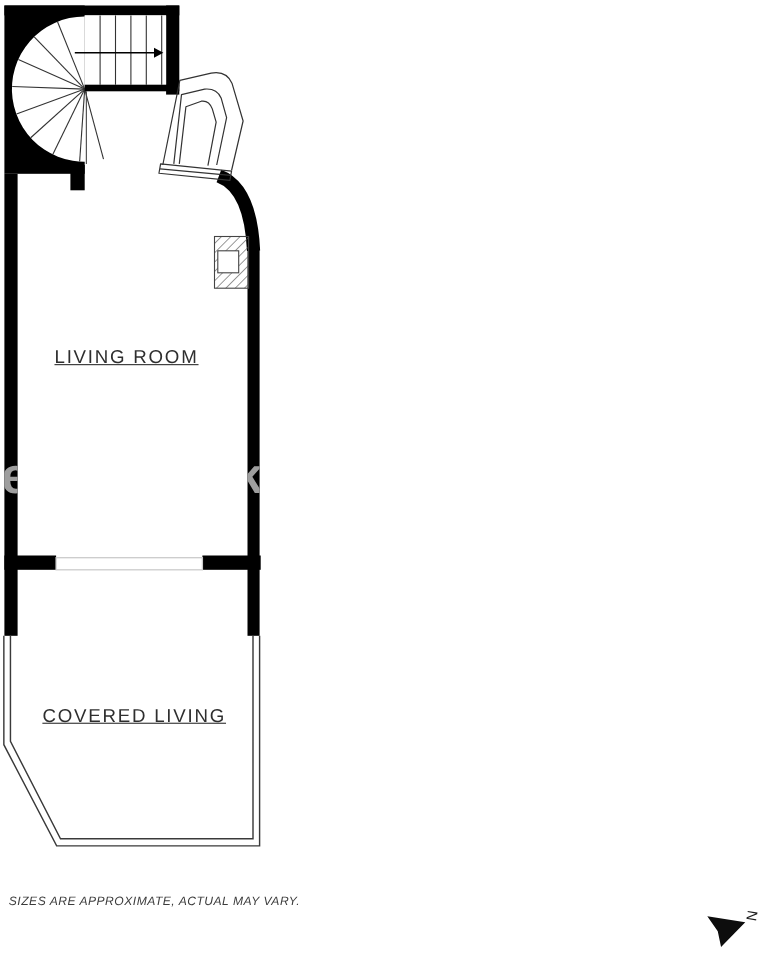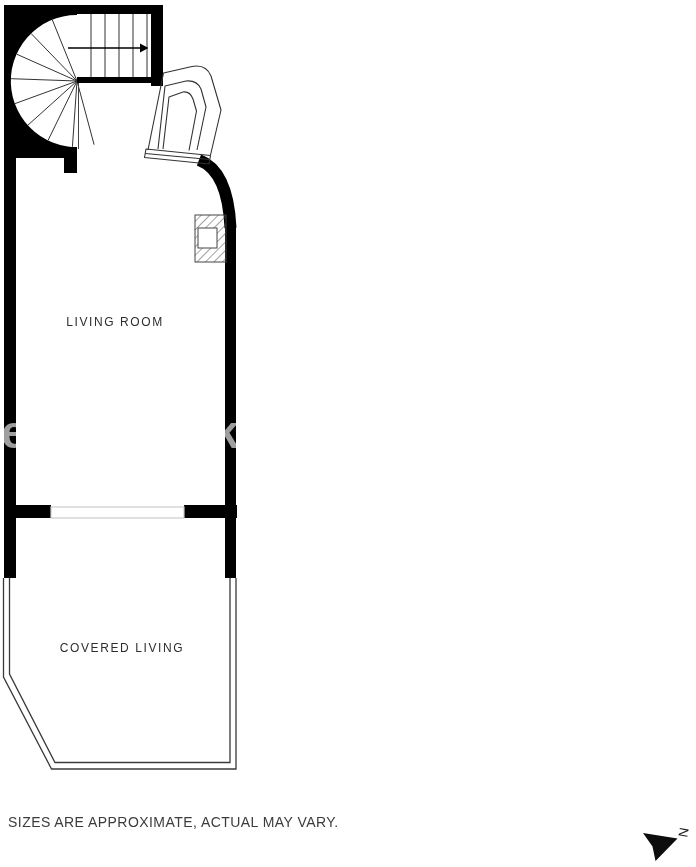--- a/index.html
+++ b/index.html
@@ -3,27 +3,27 @@
 <meta charset="utf-8">
 <style>
   html,body{margin:0;padding:0;background:#ffffff;}
   .canvas{
     position:relative;width:696px;height:867px;background:#ffffff;
     overflow:hidden;font-family:"Liberation Sans", sans-serif;
   }
   .plan-svg{position:absolute;left:0;top:0;}
   .room-label{
     position:absolute;transform:translateX(-50%);
-    font-size:12px;letter-spacing:1.6px;color:#2e2e2e;white-space:nowrap;
+    font-size:17px;letter-spacing:1.6px;color:#2e2e2e;white-space:nowrap;text-decoration:underline;
   }
   .living-room-label{left:115px;top:315px;}
   .covered-patio-label{left:122px;top:641px;}
   .disclaimer{
-    position:absolute;left:8px;top:814px;font-size:14px;
-    letter-spacing:0.45px;color:#3c3c3c;white-space:nowrap;
+    position:absolute;left:8px;top:814px;font-size:11px;
+    letter-spacing:0.45px;color:#3c3c3c;white-space:nowrap;font-style:italic;
   }
   .north-label{
     position:absolute;left:679px;top:825px;font-size:13px;color:#1a1a1a;
     transform:rotate(100deg);transform-origin:center center;
   }
   .wm-clip{position:absolute;overflow:hidden;pointer-events:none;}
   .wm-clip.wm-left{left:4px;top:412px;width:12px;height:48px;}
   .wm-clip.wm-right{left:225px;top:412px;width:11px;height:48px;}
   .wm-glyph{
     position:absolute;font-size:46px;font-weight:bold;color:#9e9e9e;

